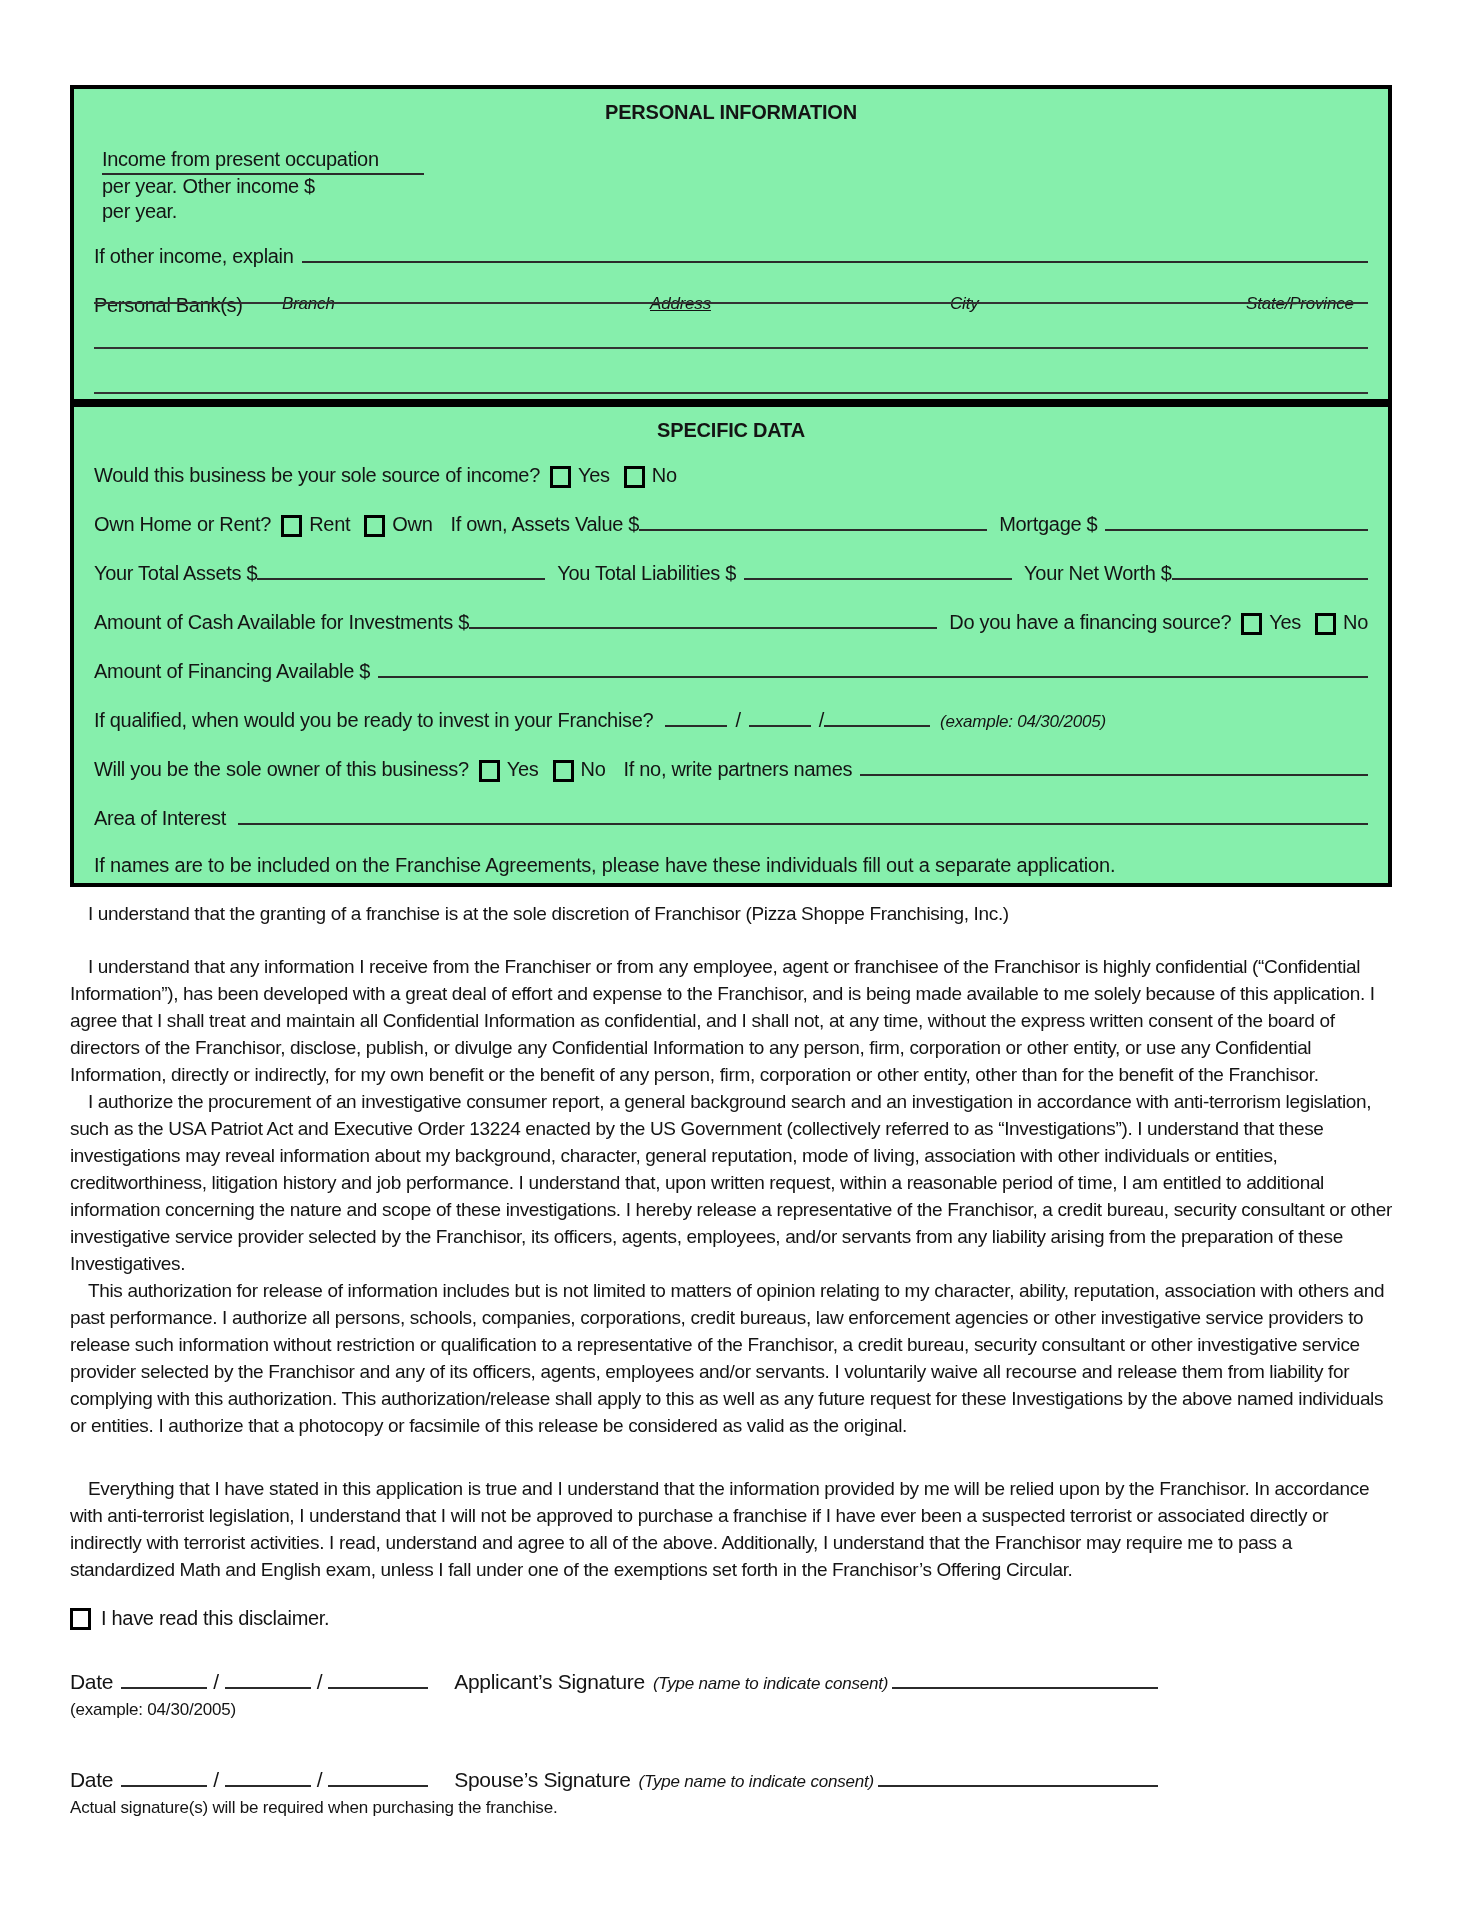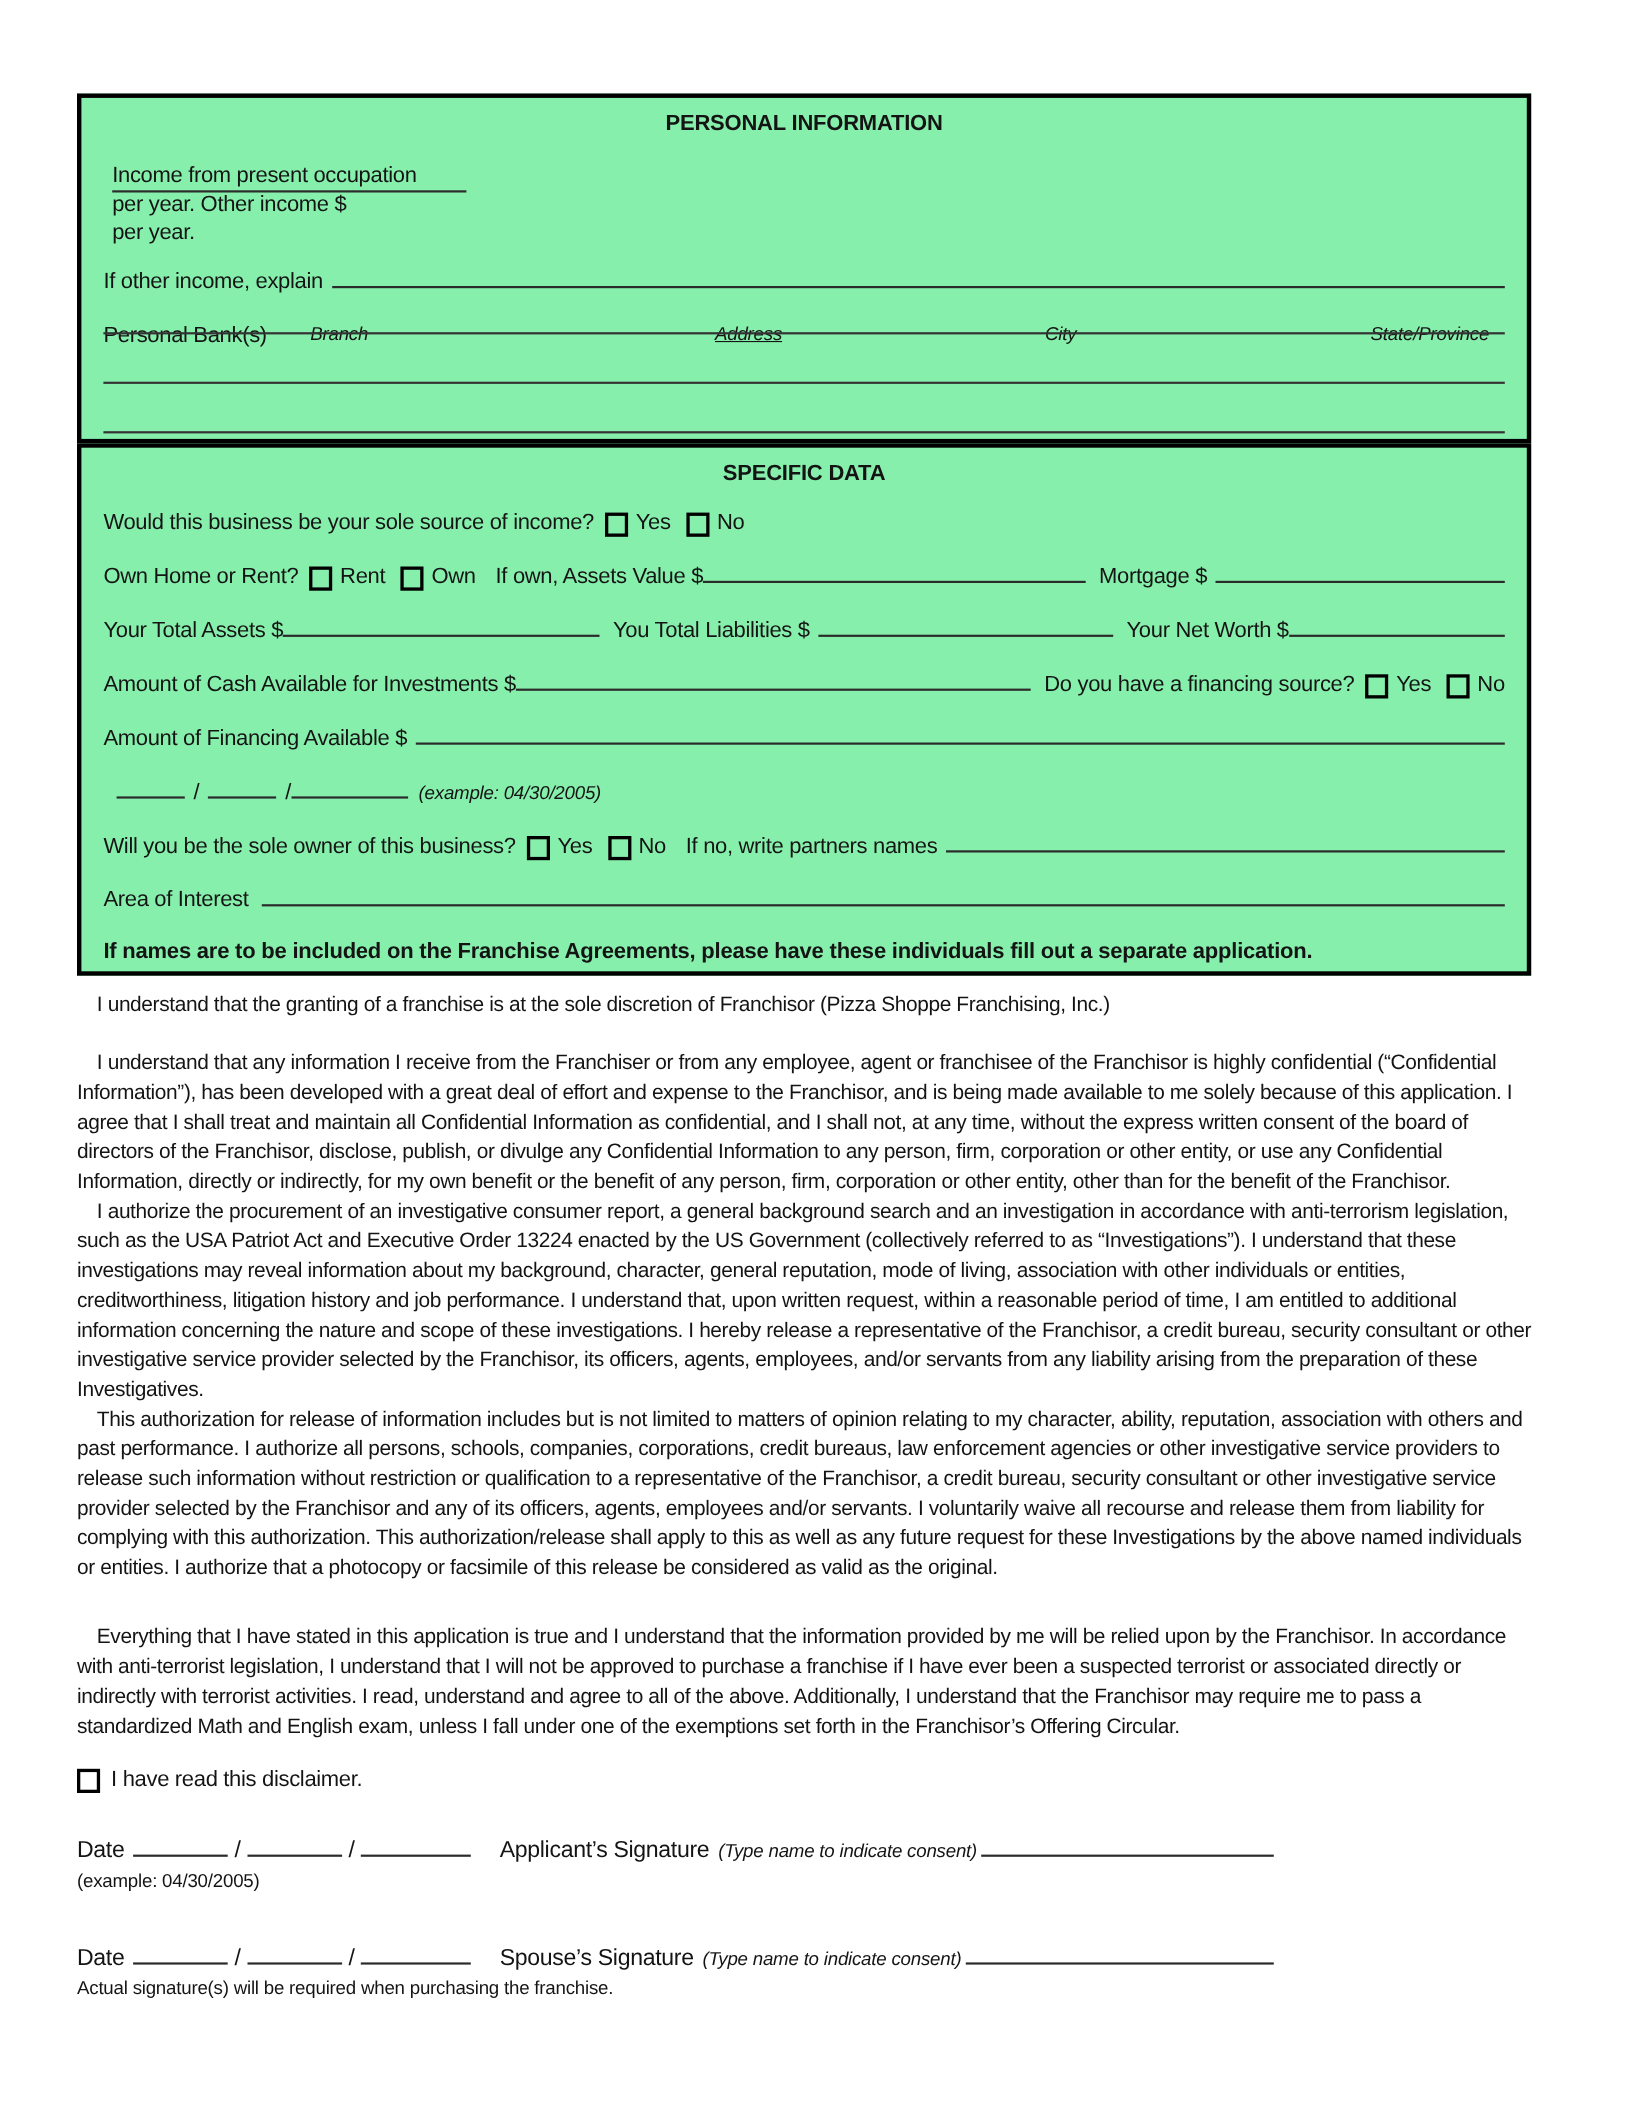--- a/index.html
+++ b/index.html
@@ -22,21 +22,21 @@
   .blank { display:inline-block; border-bottom:2px solid #2b2b2b; height:2px; }
   .cb {
     display:inline-block; width:15px; height:16px; border:3px solid #000;
     align-self:center; transform:translateY(1px); margin:0 7px 0 14px; flex:none;
   }
   .cb.first { margin-left:10px; }
   .gap12 { margin-left:12px; } .gap8 { margin-left:8px; } .gap18 { margin-left:18px; }
   .colhead { position:absolute; top:0; font-style:italic; font-size:17px; letter-spacing:-0.2px; }
   .bankrow { position:relative; font-size:20px; }
   .rule { position:absolute; left:20px; right:20px; border-bottom:2px solid #333; }
-  .boldnote { font-weight:bold; font-size:20px; letter-spacing:-0.2px; }
+  .boldnote { font-weight:normal; font-size:20px; letter-spacing:-0.2px; }
   .lower { position:absolute; left:70px; top:900px; width:1322px; }
   .para {
     font-size:19px; line-height:27px; text-indent:18px; margin:0;
     letter-spacing:-0.35px; text-align:left;
   }
   .para.gap-after { margin-bottom:26px; }
   .para.gap-before { margin-top:36px; }
   .ackrow { display:flex; align-items:center; margin-top:24px; font-size:20px; }
   .ackrow .cb { margin:0 10px 0 0; transform:none; }
   .sigblock { margin-top:40px; width:1088px; }
@@ -125,20 +125,21 @@
       <span class="cb"></span>
       <span>No</span>
     </div>
 
     <div class="frow" style="margin-top:26px;">
       <span>Amount of Financing Available $</span>
       <span class="blank gap8" style="flex:1;"></span>
     </div>
 
     <div class="frow" style="margin-top:26px;">
+      <span>If qualified, when would you be ready to invest in your Franchise?</span>
       <span class="blank gap12" style="width:62px;"></span>
       <span class="gap8">/</span>
       <span class="blank gap8" style="width:62px;"></span>
       <span class="gap8">/</span>
       <span class="blank" style="width:106px;"></span>
       <span class="example-inline">(example: 04/30/2005)</span>
     </div>
 
     <div class="frow" style="margin-top:26px;">
       <span>Will you be the sole owner of this business?</span>

